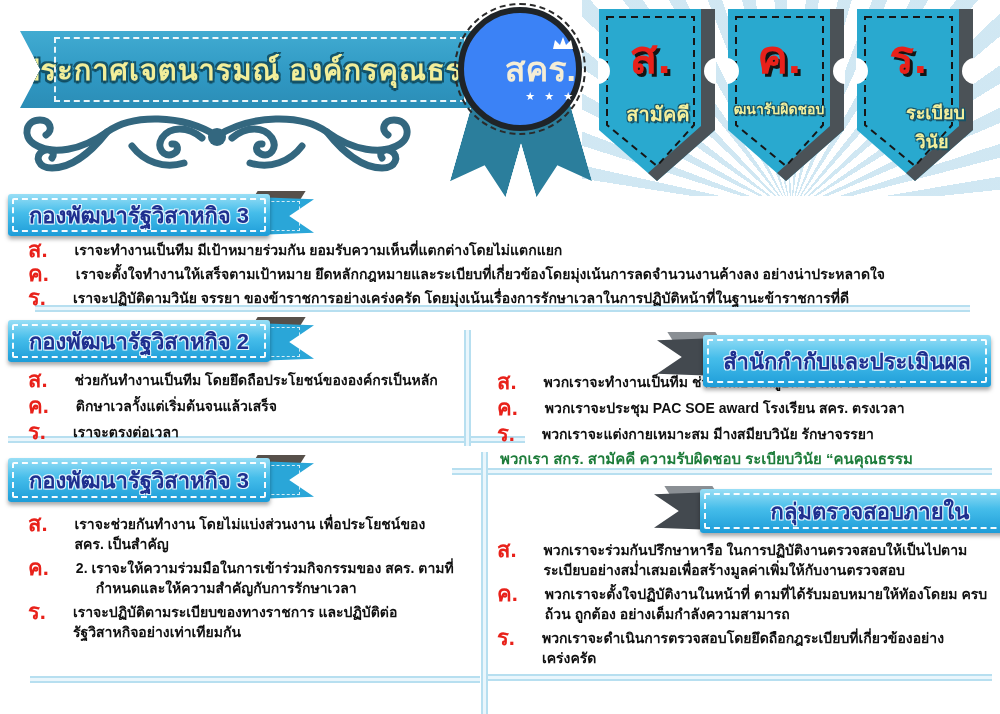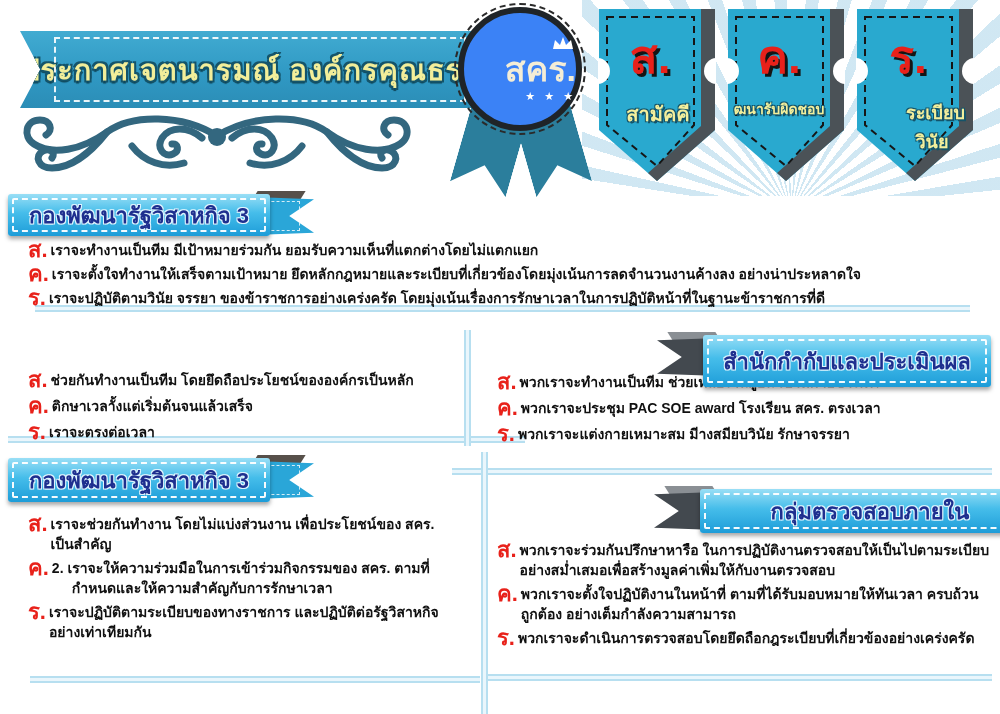--- a/index.html
+++ b/index.html
@@ -58,21 +58,21 @@
   .fold-r{position:absolute;right:-30px;top:-3px;width:48px;height:18px;background:#57504a;transform:skewX(-32deg);z-index:0;}
   .tail-l{position:absolute;left:-46px;top:3px;width:62px;height:38px;background:#43494f;z-index:1;
     clip-path:polygon(100% 0,0 6%,40% 50%,0 94%,100% 100%);}
   .fold-l{position:absolute;left:-30px;top:-3px;width:48px;height:18px;background:#8a8f94;transform:skewX(32deg);z-index:0;}
 
   
   .items{position:absolute;z-index:1;}
   .vitem{display:flex;align-items:flex-start;margin-bottom:4px;
     font-size:14px;line-height:20px;font-weight:bold;color:#101010;}
   .vletter{color:#e8211a;font-weight:800;font-size:22px;line-height:19px;margin-right:3px;flex:0 0 auto;}
-  .vtext{flex:1;}
+  .vtext{flex:1;margin-left:24px;}
   .vtext .num{padding-left:20px;text-indent:-20px;}
   .items.roomy .vitem{margin-bottom:6px;}
 
   
   .motto{position:absolute;left:500px;top:447px;width:490px;z-index:1;
     font-size:15px;font-weight:800;color:#1d7c3a;}
 
   
   .hr{position:absolute;height:3px;border-top:2px solid #b7dff0;border-bottom:2px solid #b7dff0;background:#eaf6fc;}
   .vr{position:absolute;width:3px;border-left:2px solid #b7dff0;border-right:2px solid #b7dff0;background:#eaf6fc;}
@@ -171,20 +171,27 @@
       </div>
       <div class="vitem">
         <span class="vletter">ร.</span>
         <div class="vtext">
           <div>เราจะปฏิบัติตามวินัย จรรยา ของข้าราชการอย่างเคร่งครัด โดยมุ่งเน้นเรื่องการรักษาเวลาในการปฏิบัติหน้าที่ในฐานะข้าราชการที่ดี</div>
         </div>
       </div>
     </div>
   <div class="hr" style="left:35px;top:305px;width:935px;"></div>
 
+  <div class="sec-h" style="left:8px;top:320px;width:262px;">
+    <div class="fold-r"></div>
+    <div class="tail-r"></div>
+    <div class="sec-bar">
+        <span class="sec-title">กองพัฒนารัฐวิสาหกิจ 2</span>
+      </div>
+  </div>
   <div class="items roomy" style="left:28px;top:370px;width:428px;">
       <div class="vitem">
         <span class="vletter">ส.</span>
         <div class="vtext">
           <div>ช่วยกันทำงานเป็นทีม โดยยึดถือประโยชน์ขององค์กรเป็นหลัก</div>
         </div>
       </div>
       <div class="vitem">
         <span class="vletter">ค.</span>
         <div class="vtext">
@@ -250,40 +257,41 @@
         </div>
       </div>
       <div class="vitem">
         <span class="vletter">ร.</span>
         <div class="vtext">
           <div>พวกเราจะแต่งกายเหมาะสม มีางสมียบวินัย รักษาจรรยา</div>
         </div>
       </div>
     </div>
 
+  <div class="motto">พวกเรา สกร. สามัคคี ความรับผิดชอบ ระเบียบวินัย  “คนคุณธรรม</div>
   <div class="hr" style="left:452px;top:468px;width:540px;"></div>
 
   <div class="sec-h" style="left:700px;top:489px;width:340px;height:44px;">
     <div class="fold-l"></div>
     <div class="tail-l"></div>
     <div class="sec-bar">
         <span class="sec-title">กลุ่มตรวจสอบภายใน</span>
       </div>
   </div>
   <div class="items" style="left:497px;top:540px;width:495px;">
       <div class="vitem">
         <span class="vletter">ส.</span>
         <div class="vtext">
           <div>พวกเราจะร่วมกันปรึกษาหารือ ในการปฏิบัติงานตรวจสอบให้เป็นไปตามระเบียบอย่างสม่ำเสมอเพื่อสร้างมูลค่าเพิ่มให้กับงานตรวจสอบ</div>
         </div>
       </div>
       <div class="vitem">
         <span class="vletter">ค.</span>
         <div class="vtext">
-          <div>พวกเราจะตั้งใจปฏิบัติงานในหน้าที่ ตามที่ได้รับมอบหมายให้ทันเวลา ครบถ้วน ถูกต้อง อย่างเต็มกำลังความสามารถ</div>
+          <div>พวกเราจะตั้งใจปฏิบัติงานในหน้าที่ ตามที่ได้รับมอบหมายให้ทัองโดยม ครบถ้วน ถูกต้อง อย่างเต็มกำลังความสามารถ</div>
         </div>
       </div>
       <div class="vitem">
         <span class="vletter">ร.</span>
         <div class="vtext">
           <div>พวกเราจะดำเนินการตรวจสอบโดยยึดถือกฎระเบียบที่เกี่ยวข้องอย่างเคร่งครัด</div>
         </div>
       </div>
     </div>
   <div class="hr" style="left:483px;top:674px;width:509px;"></div>

